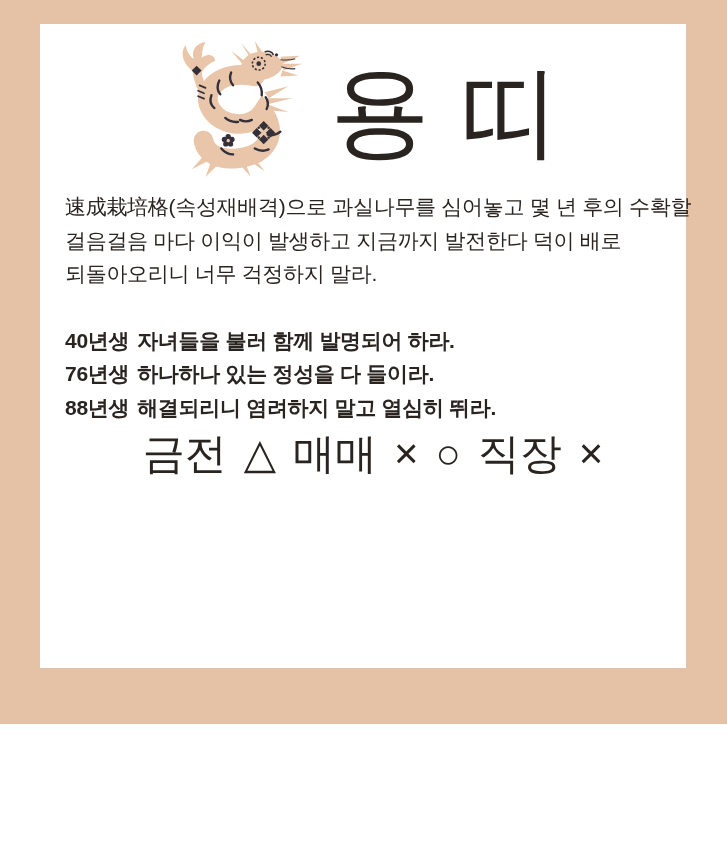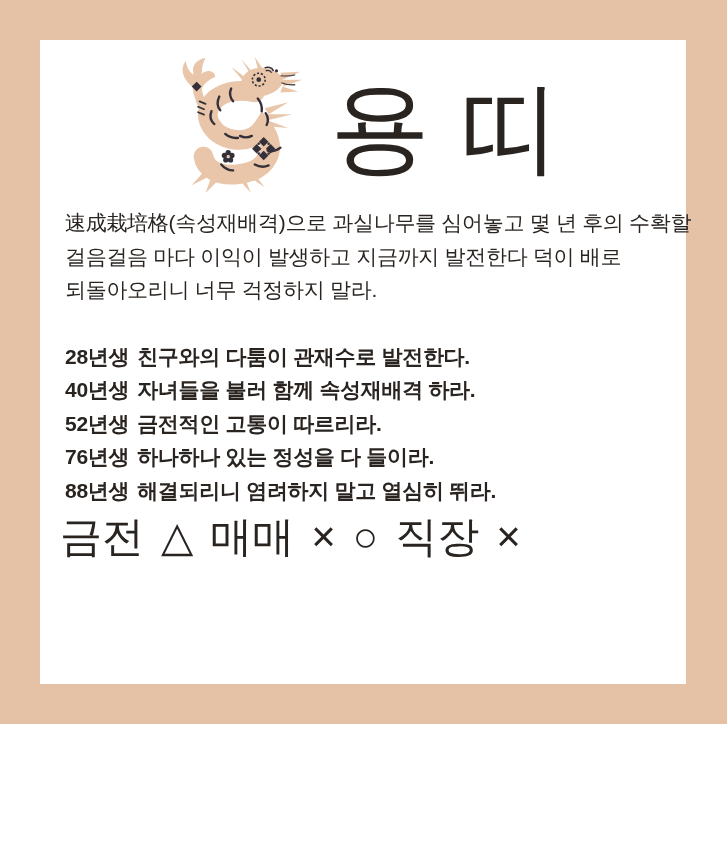--- a/index.html
+++ b/index.html
@@ -7,21 +7,21 @@
     width: 727px; height: 851px; position: relative;
     background: #ffffff; overflow: hidden;
     font-family: "Liberation Sans", "DejaVu Sans", sans-serif;
     color: var(--text, #2a2421);
   }
   .band {
     position: absolute; left: 0; top: 0; width: 727px; height: 724px;
     background: var(--band, #e5c2a5);
   }
   .card {
-    position: absolute; left: 40px; top: 40px; width: 646px; height: 644px;
+    position: absolute; left: 40px; top: 24px; width: 646px; height: 644px;
     background: var(--card, #ffffff);
   }
   .header {
     display: flex; align-items: center; justify-content: center;
     gap: 14px; padding-top: 12px; height: 150px;
   }
   .dragon { flex: 0 0 auto; }
   .title {
     margin: 0; font-size: 100px; line-height: 1; font-weight: 500;
     letter-spacing: 30px; margin-right: -30px; white-space: nowrap;
@@ -32,21 +32,21 @@
     letter-spacing: -0.3px; white-space: nowrap;
   }
   .years {
     margin: 33px 22px 0 25px;
     font-size: 21px; line-height: 33.5px; font-weight: 700;
     letter-spacing: -0.3px; white-space: nowrap;
   }
   .year-row .year { margin-right: 8px; }
   .summary {
     margin-top: 4px; padding-left: 20px;
-    display: flex; justify-content: flex-start; align-items: center; gap: 17px;
+    display: flex; justify-content: center; align-items: center; gap: 17px;
     font-size: 42px; line-height: 52px; font-weight: 300; white-space: nowrap;
   }
   .summary .sym { font-weight: 300; }
 </style>
 </head>
 <body>
 
 <div class="band"></div>
 
 <div class="card">
@@ -116,23 +116,21 @@
     <h1 class="title">용띠</h1>
   </div>
 
   <div class="para">
     <div class="line">速成栽培格(속성재배격)으로 과실나무를 심어놓고 몇 년 후의 수확할</div>
     <div class="line">걸음걸음 마다 이익이 발생하고 지금까지 발전한다 덕이 배로</div>
     <div class="line">되돌아오리니 너무 걱정하지 말라.</div>
   </div>
 
   <div class="years">
-    <div class="year-row"><span class="year">28년생</span><span>친구와의 다툼이 관재수로 발전한다.</span></div>
-    <div class="year-row"><span class="year">40년생</span><span>자녀들을 불러 함께 속성재배격 하라.</span></div>
-    <div class="year-row"><span class="year">52년생</span><span>금전적인 고통이 따르리라.</span></div>
+    <div class="year-row"><span class="year">40년생</span><span>자녀들을 불러 함께 발명되어 하라.</span></div>
     <div class="year-row"><span class="year">76년생</span><span>하나하나 있는 정성을 다 들이라.</span></div>
     <div class="year-row"><span class="year">88년생</span><span>해결되리니 염려하지 말고 열심히 뛰라.</span></div>
   </div>
 
   <div class="summary">
     <span class="lbl">금전</span>
     <span class="sym">△</span>
     <span class="lbl">매매</span>
     <span class="sym">×</span>
     <span class="sym">○</span>

